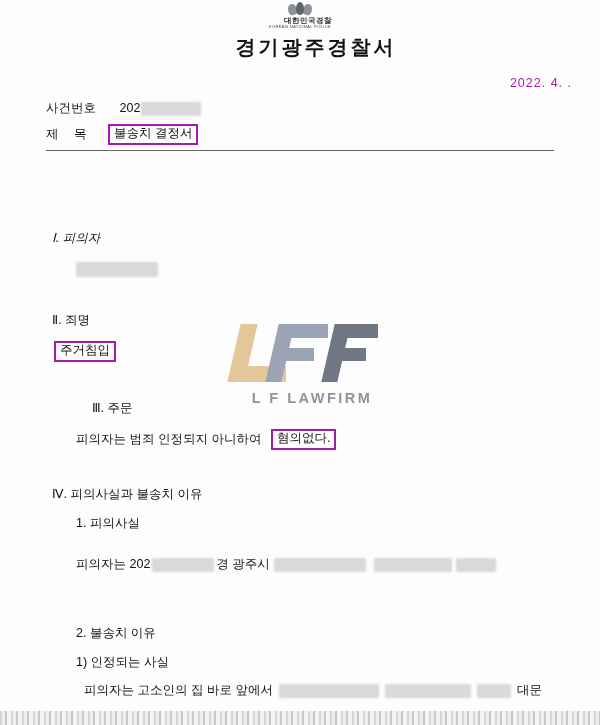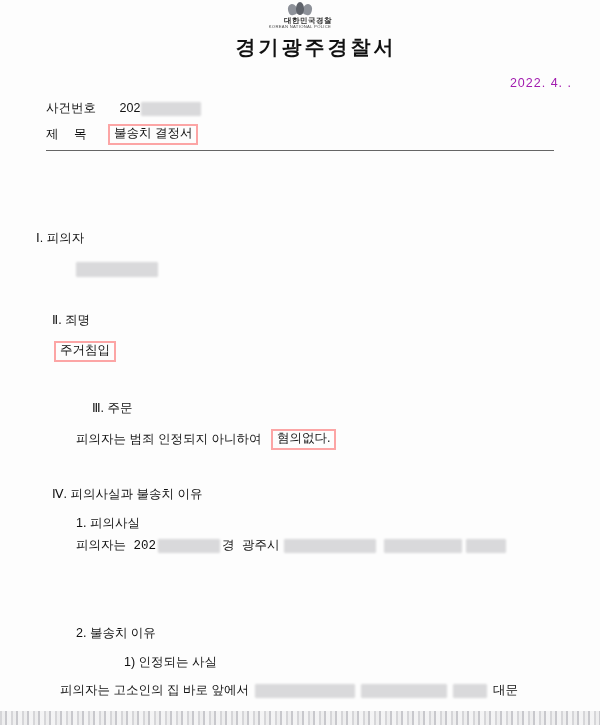--- a/index.html
+++ b/index.html
@@ -107,54 +107,54 @@
     position: absolute;
     top: 150px;
     left: 46px;
     width: 508px;
     height: 1px;
     background: #666;
   }
 
   .lead { top: 166px; left: 40px; font-size: 12.5px; }
 
-  .sec1 { top: 230px; left: 36px; }
+  .sec1 { top: 230px; left: 52px; font-style: italic; }
   .sec1-body { top: 262px; left: 76px; }
 
   .sec2 { top: 312px; left: 52px; }
   .sec2-body { top: 341px; left: 54px; }
 
   .sec3 { top: 400px; left: 52px; margin-left: 40px; }
   .sec3-body { top: 429px; left: 76px; }
 
   .sec4 { top: 486px; left: 52px; }
   .sec4-1 { top: 515px; left: 76px; }
-  .sec4-1-l1 { top: 537px; left: 76px; font-family: Liberation Mono, monospace; }
+  .sec4-1-l1 { top: 556px; left: 76px; }
   .sec4-1-l2 { top: 570px; left: 66px; }
 
   .sec4-2 { top: 625px; left: 76px; text-align: center; }
-  .sec4-2-1 { top: 654px; left: 76px; margin-left: 48px; }
-  .sec4-2-l1 { top: 682px; left: 60px; }
+  .sec4-2-1 { top: 654px; left: 76px; }
+  .sec4-2-l1 { top: 682px; left: 84px; }
 
   
   .redact {
     display: inline-block;
     vertical-align: middle;
     background: #d9d9db;
     border-radius: 1px;
     filter: blur(1.1px);
     height: 14px;
   }
   .redact.tall { height: 15px; }
   .redact.light { background: #e2e2e4; }
 
   
   .redbox {
     display: inline-block;
-    border: 2px solid #fca5a5;
+    border: 2px solid #a21caf;
     padding: 1px 4px 2px 4px;
     line-height: 1.1;
     vertical-align: middle;
   }
 
   
   .watermark {
     position: absolute;
     top: 318px;
     left: 232px;
@@ -236,20 +236,31 @@
   <div class="row sec1">Ⅰ. 피의자</div>
   <div class="row sec1-body">
     <span class="redact tall" style="width:82px"></span>
   </div>
 
   <div class="row sec2">Ⅱ. 죄명</div>
   <div class="row sec2-body">
     <span class="redbox">주거침입</span>
   </div>
 
+  <div class="watermark">
+    <div class="wm-shape wm-l1"></div>
+    <div class="wm-shape wm-l2"></div>
+    <div class="wm-shape wm-f1"></div>
+    <div class="wm-shape wm-f2"></div>
+    <div class="wm-shape wm-f3"></div>
+    <div class="wm-shape wm-f4"></div>
+    <div class="wm-shape wm-f5"></div>
+    <div class="wm-shape wm-f6"></div>
+    <div class="wm-text">L F  LAWFIRM</div>
+  </div>
 
   <div class="row sec3">Ⅲ. 주문</div>
   <div class="row sec4">Ⅳ. 피의사실과 불송치 이유</div>
 
   <div class="row sec3-body">
     <span>피의자는 범죄 인정되지 아니하여</span>
     <span style="display:inline-block;width:6px"></span><span class="redbox">혐의없다.</span>
   </div>
   <div class="row sec4-1">1. 피의사실</div>
 

